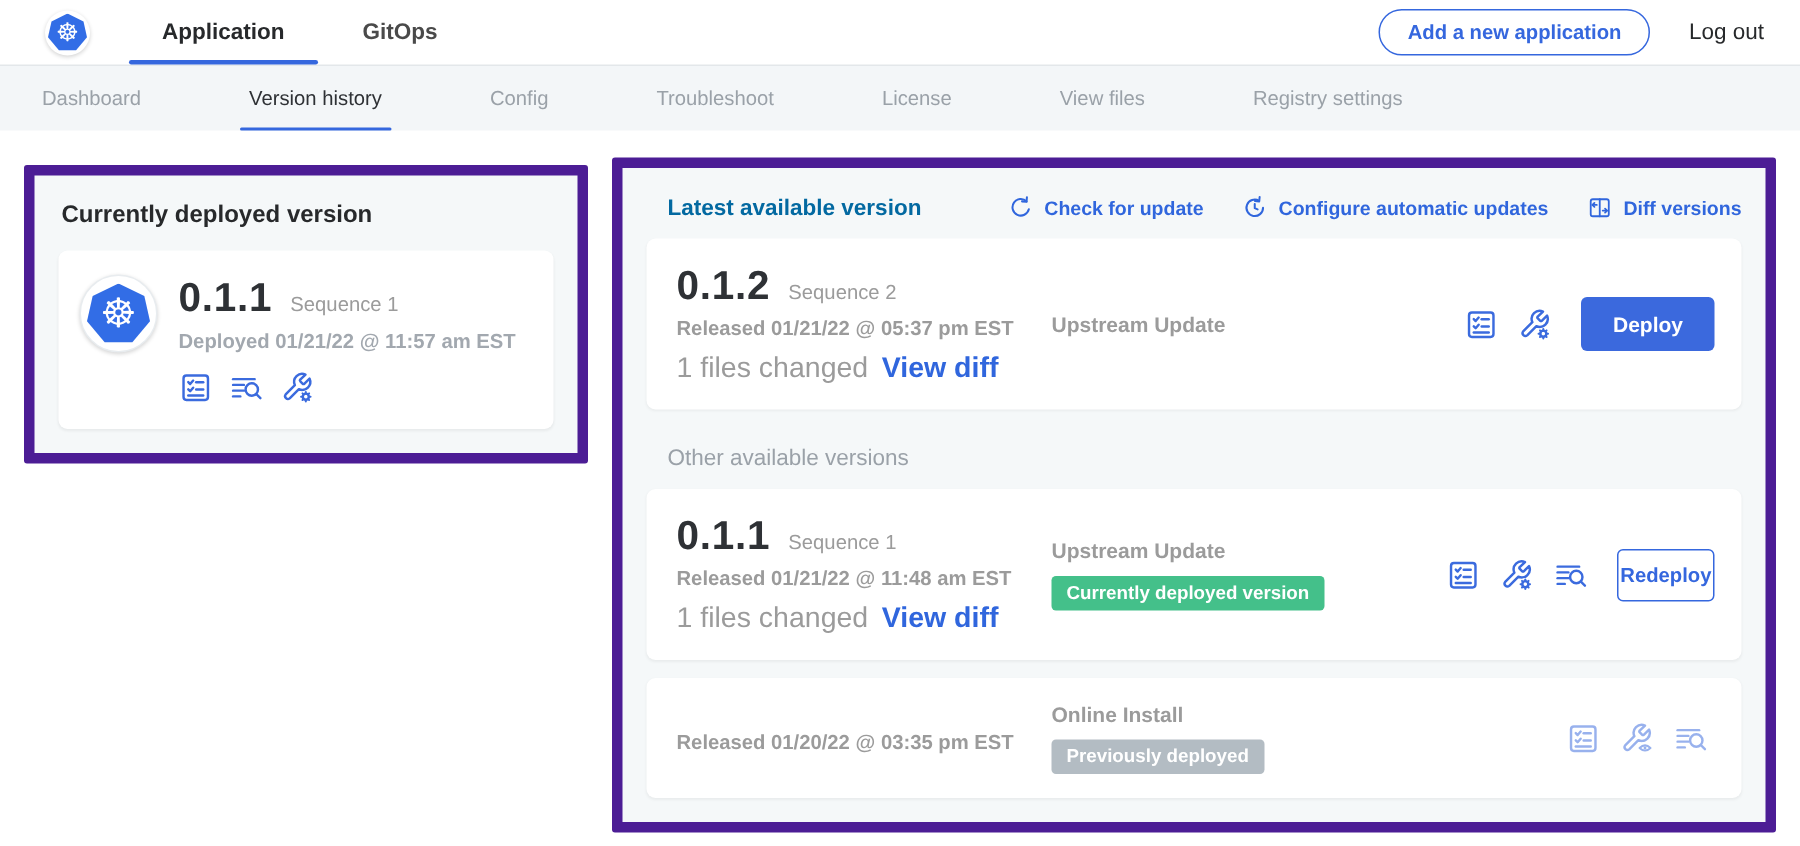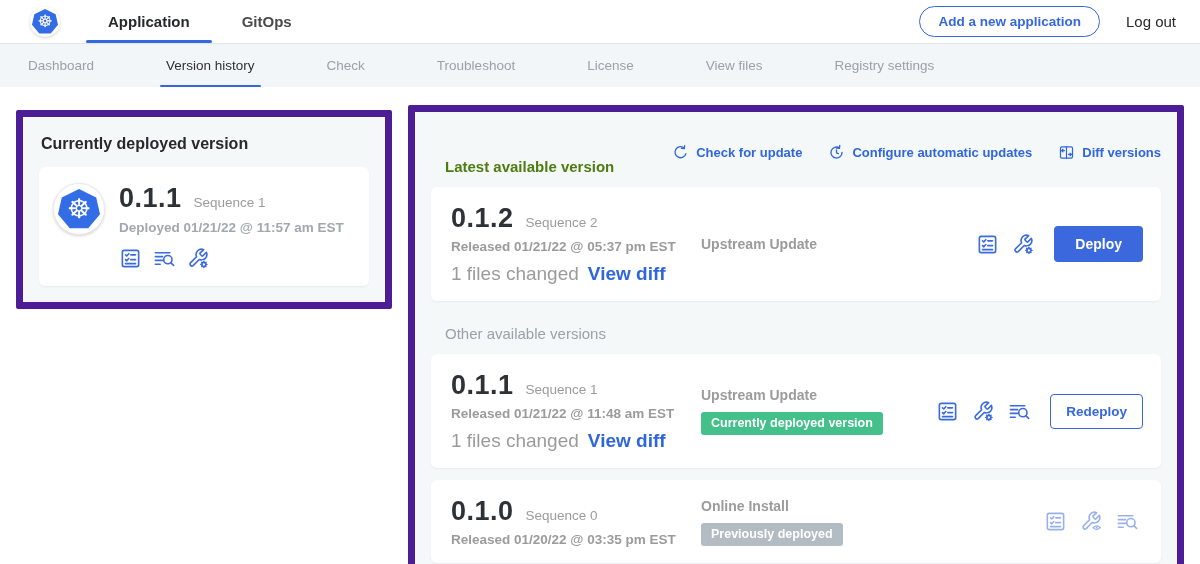--- a/index.html
+++ b/index.html
@@ -43,38 +43,38 @@
   .ver-line { display:flex; align-items:baseline; gap:12px; }
   .meta-line { font-size:13.5px; color:#a2a8af; font-weight:600; margin-top:6px; }
   .icon-row { display:flex; align-items:center; gap:11px; margin-top:12px; }
   .act-icon { width:23px; height:23px; color:#3b6bde; cursor:pointer; display:inline-flex; }
   .act-icon svg { width:100%; height:100%; }
   .act-icon.muted { opacity:.52; }
 
   
   .history-panel { flex:1; padding:14px 16px 16px 16px; }
   .panel-head { display:flex; align-items:center; margin:4px 0 2px 0; }
-  .panel-title { font-size:15px; font-weight:600; color:#4d7c0f; margin-left:14px;margin-top:28px; }
+  .panel-title { font-size:15px; font-weight:600; color:#0369a1; margin-left:14px; }
   .panel-actions { margin-left:auto; display:flex; align-items:center; gap:26px; }
   .action-link { display:flex; align-items:center; gap:7px; color:#3066dd; font-size:13px; font-weight:700; cursor:pointer; }
   .action-link svg { width:17px; height:17px; }
 
   .version-card { background:#fff; border-radius:6px; box-shadow:0 1px 2px rgba(0,0,0,.05); margin-top:12px; padding:16px 18px 16px 20px; display:grid; grid-template-columns:250px 1fr auto; align-items:center; }
   .vc-left {}
   .vc-released { font-size:13.5px; color:#9b9b9b; font-weight:600; margin-top:5px; white-space:nowrap; }
   .vc-files { font-size:19px; color:#9b9b9b; margin-top:9px; display:flex; gap:9px; align-items:baseline; }
   .view-diff { color:#3066dd; font-weight:700; cursor:pointer; }
   .vc-mid { align-self:center; }
   .vc-source { font-size:14px; font-weight:700; color:#9b9b9b; }
   .badge { display:inline-block; margin-top:9px; padding:4px 10px 5px 10px; border-radius:3px; font-size:12.5px; font-weight:700; color:#fff; }
   .badge.green { background:#44c08a; }
   .badge.gray { background:#b3bcc3; }
   .vc-right { display:flex; align-items:center; gap:13px; justify-self:end; }
   .btn-primary { background:#3b69dd; color:#fff; border:none; border-radius:4px; padding:10px 21px; font-size:14px; font-weight:700; cursor:pointer; font-family:inherit; margin-left:6px; }
-  .btn-outline { background:#fff; color:#3567de; border:1px solid #3567de; border-radius:4px; padding:9px 15px; font-size:13.5px; font-weight:700; cursor:pointer; font-family:inherit; margin-left:6px; }
+  .btn-outline { background:#fff; color:#3567de; border:1px solid #3567de; border-radius:4px; padding:9px 1px; font-size:13.5px; font-weight:700; cursor:pointer; font-family:inherit; margin-left:6px; }
 
   .other-heading { font-size:15px; color:#9aa1a8; font-weight:500; margin:24px 0 6px 14px; }
 </style>
 </head>
 <body>
 
 <div class="header">
   <div class="header-left">
     <span class="k8s-badge k8s-sm">
       <span class="hept"></span>
@@ -94,21 +94,21 @@
 </div>
 
 <div class="subnav">
   <div class="subnav-tab">
       <span>Dashboard</span>
     </div>
   <div class="subnav-tab active">
       <span>Version history</span>
     </div>
   <div class="subnav-tab">
-      <span>Check</span>
+      <span>Config</span>
     </div>
   <div class="subnav-tab">
       <span>Troubleshoot</span>
     </div>
   <div class="subnav-tab">
       <span>License</span>
     </div>
   <div class="subnav-tab">
       <span>View files</span>
     </div>
@@ -310,24 +310,20 @@
               <circle cx="15.5" cy="13.2" r="4.3"></circle>
               <line x1="18.7" y1="16.5" x2="21.5" y2="19.2"></line>
             </svg>
         </span>
         <button class="btn-outline">Redeploy</button>
       </div>
     </div>
 
     <div class="version-card">
       <div class="vc-left">
-        <div class="ver-line">
-          <span class="ver-big">0.1.0</span>
-          <span class="seq">Sequence 0</span>
-        </div>
         <div class="vc-released">Released 01/20/22 @ 03:35 pm EST</div>
       </div>
       <div class="vc-mid">
         <div class="vc-source">Online Install</div>
         <span class="badge gray">Previously deployed</span>
       </div>
       <div class="vc-right" style="padding-right:4px;">
         <span class="act-icon muted">
           <svg viewBox="0 0 24 24" fill="none" stroke="currentColor" stroke-width="1.7" stroke-linecap="round" stroke-linejoin="round">
               <rect x="3.5" y="3.5" width="17" height="17" rx="2"></rect>

